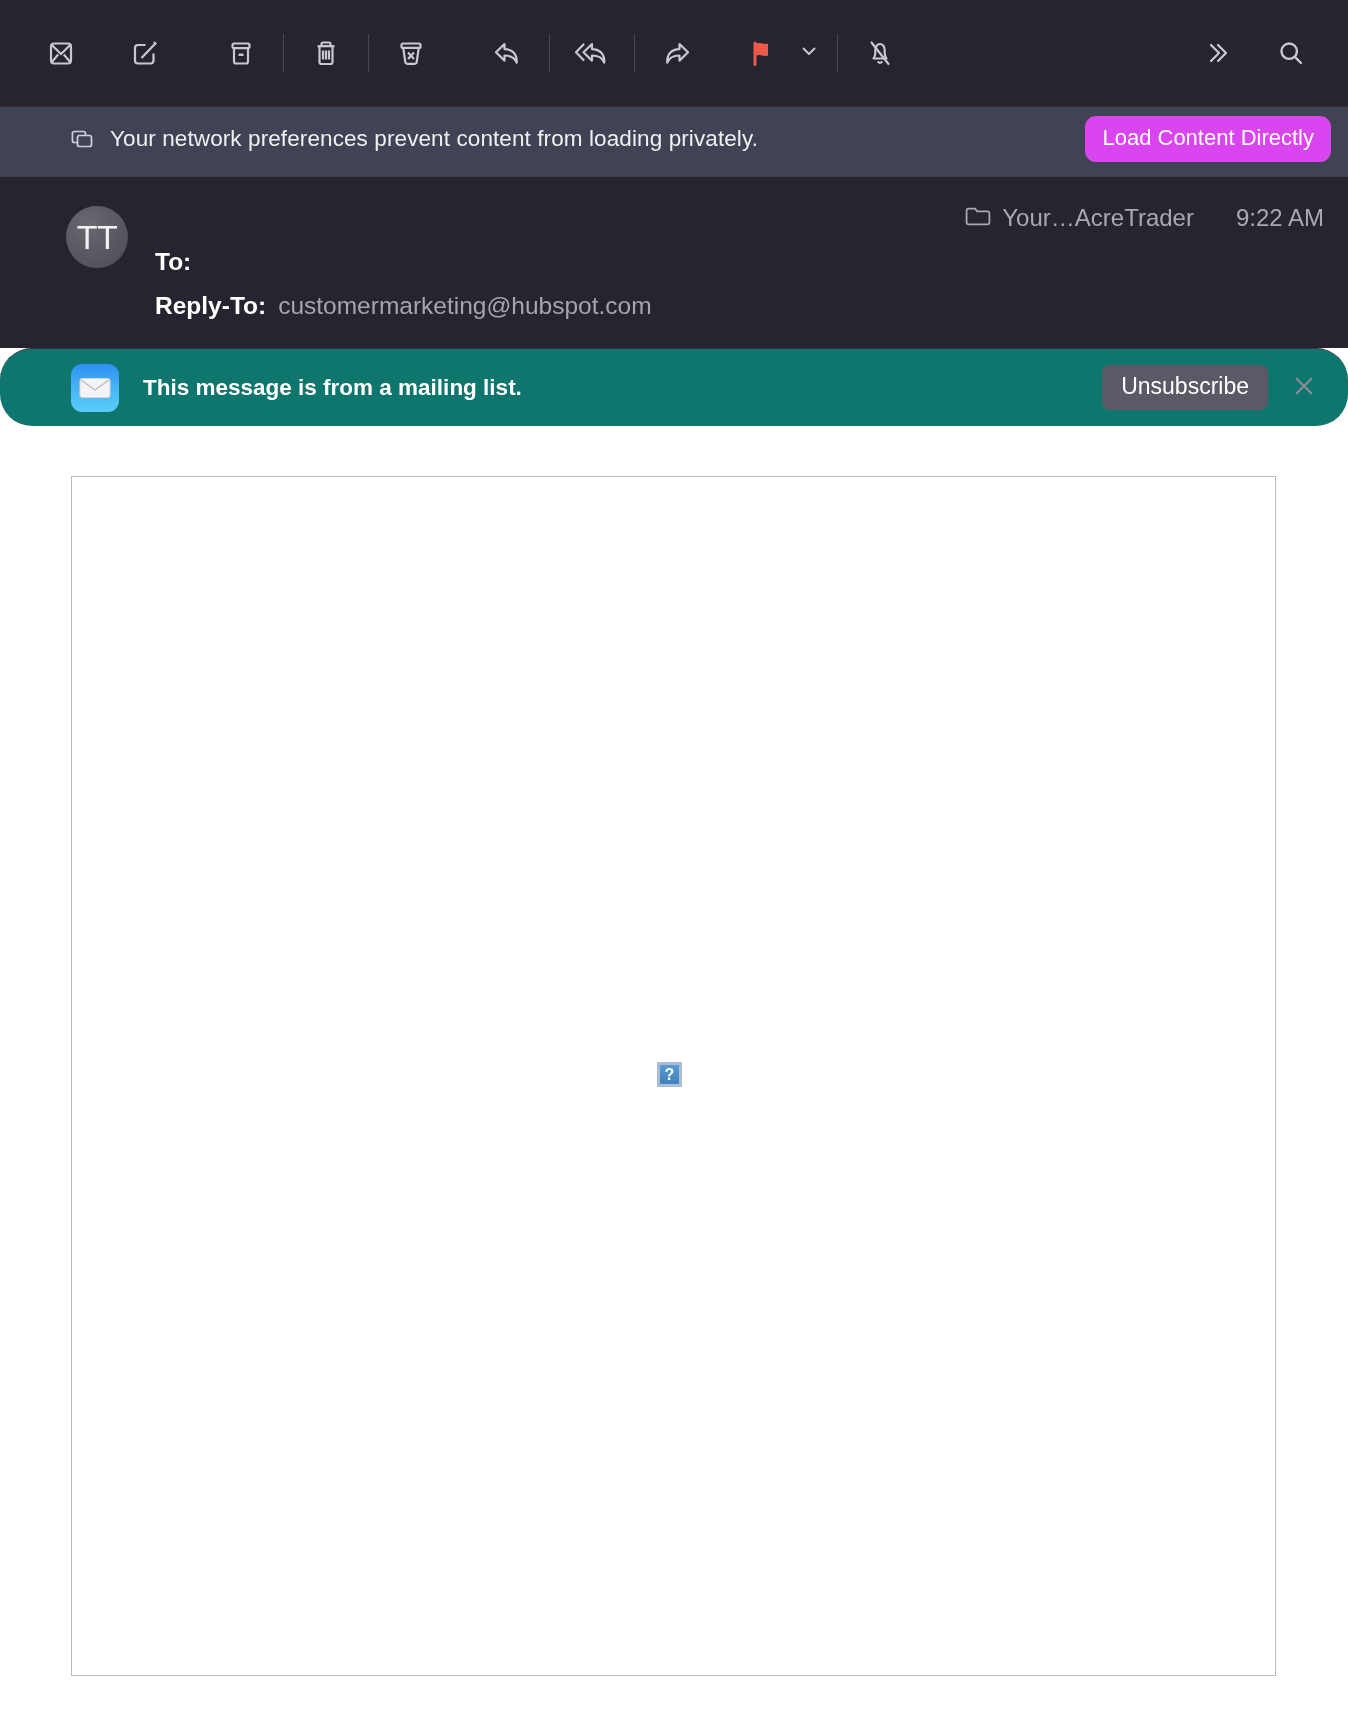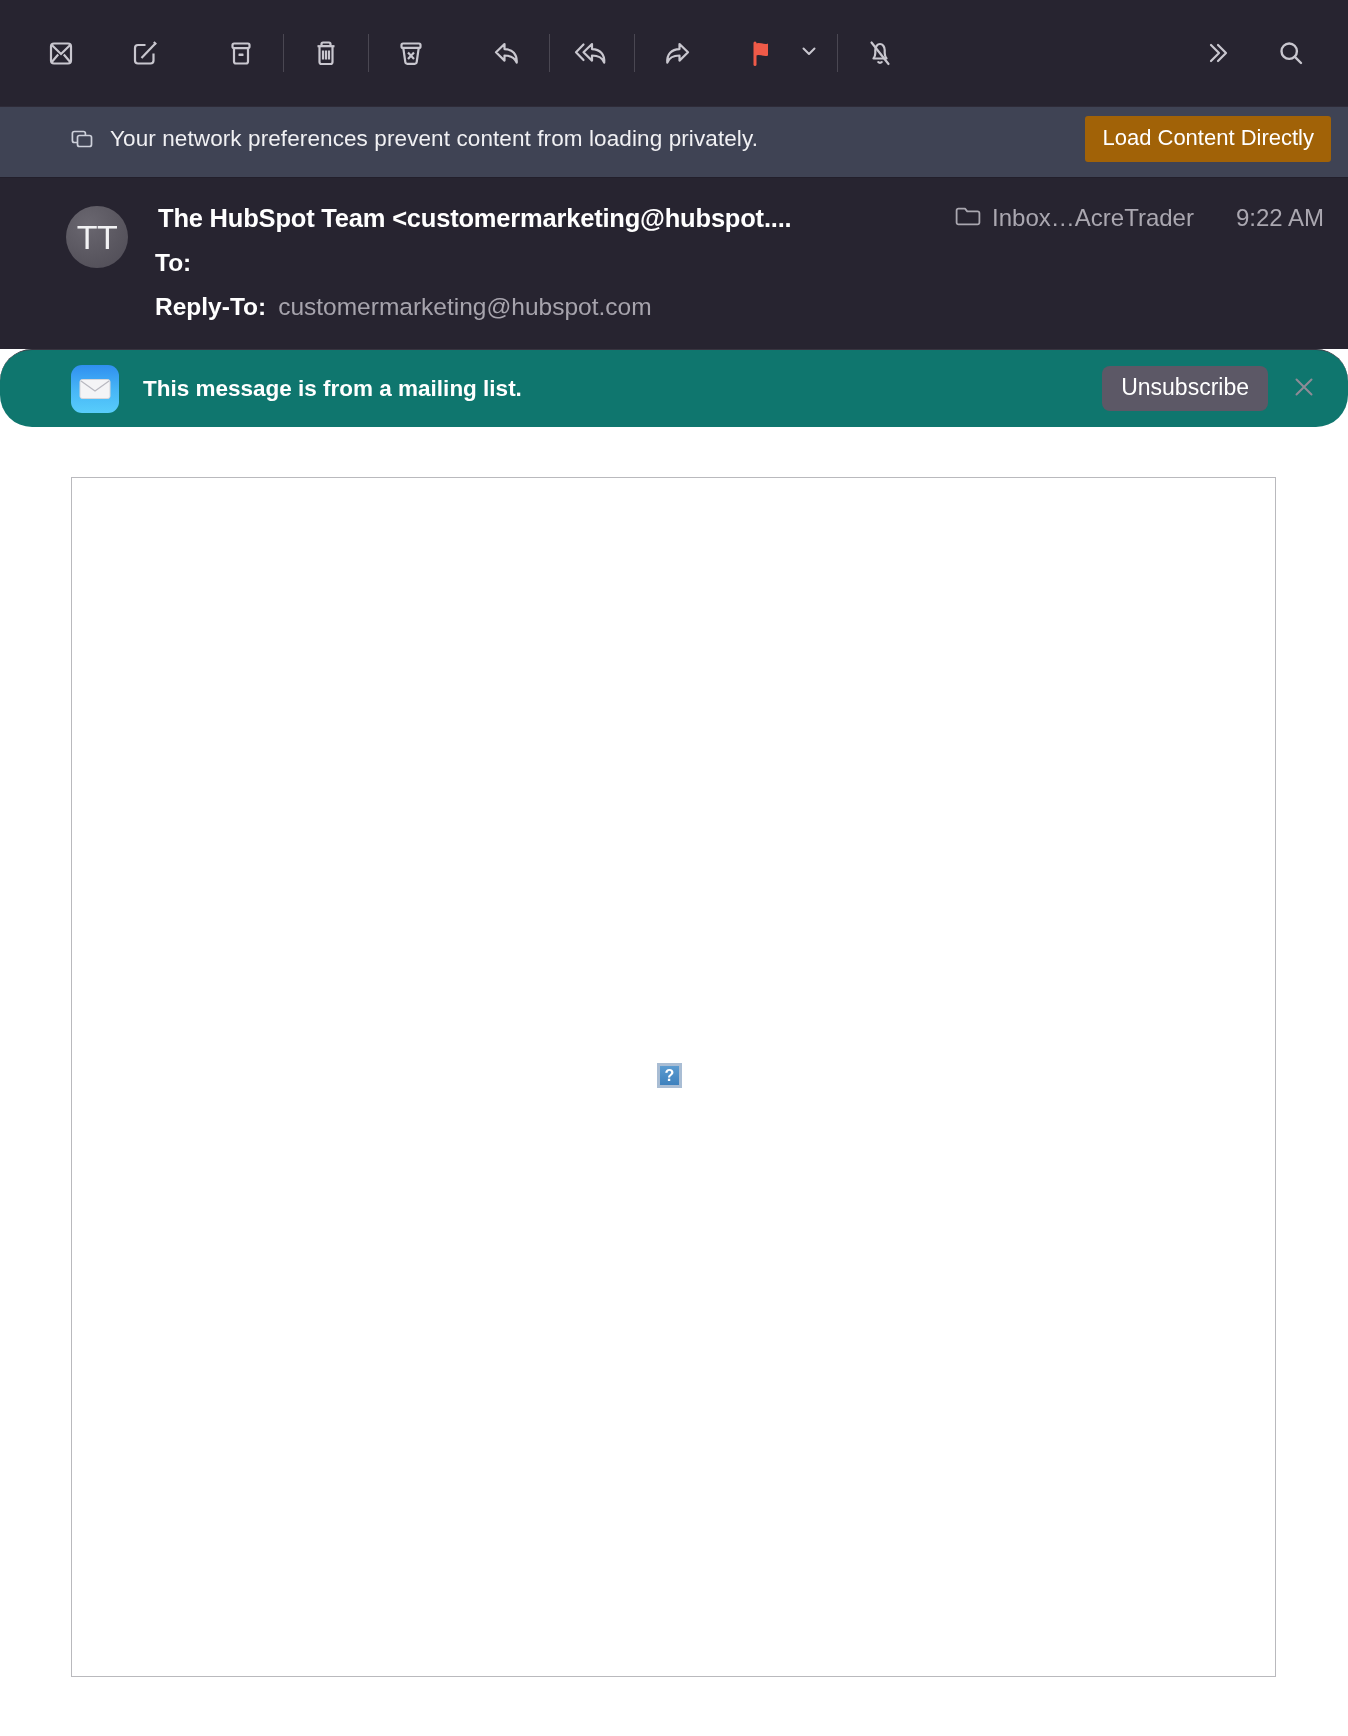--- a/index.html
+++ b/index.html
@@ -63,25 +63,25 @@
     flex: 0 0 auto;
   }
   .privacy-text {
     color: #f0f0f3;
     font-size: 22.5px;
     letter-spacing: 0.1px;
     white-space: nowrap;
   }
   .privacy-spacer { flex: 1 1 auto; }
   .load-btn {
-    background: #a16207;
+    background: #d946ef;
     color: #ffffff;
     font-size: 22px;
     border: none;
-    border-radius: 3px;
+    border-radius: 11px;
     padding: 9px 17px 11px;
     font-family: "Liberation Sans", sans-serif;
     white-space: nowrap;
     cursor: default;
   }
 
   
   .msg-header {
     background: #272430;
     padding: 26px 0 28px;
@@ -410,28 +410,27 @@
   <span class="privacy-spacer"></span>
   <button class="load-btn">Load Content Directly</button>
 </div>
 
 <div class="msg-header">
   <div class="hdr-row">
     <div class="avatar">TT</div>
     <div class="hdr-fields">
 
       <div class="line-from">
-        <span class="from-name">The HubSpot Team &lt;customermarketing@hubspot....</span>
         <span class="from-right">
           <span class="folder-icon">
             <svg width="26" height="22" viewBox="0 0 26 22" fill="none" stroke="#aaa7b0" stroke-width="1.8" stroke-linejoin="round">
               <path d="M1.6 6.2 V17.6 a1.8 1.8 0 0 0 1.8 1.8 H22.6 a1.8 1.8 0 0 0 1.8 -1.8 V8.2 a1.8 1.8 0 0 0 -1.8 -1.8 H12.2 L10 3.6 H3.4 a1.8 1.8 0 0 0 -1.8 1.8 Z"></path>
             </svg>
           </span>
-          <span class="mailbox-name">Inbox…AcreTrader</span>
+          <span class="mailbox-name">Your…AcreTrader</span>
           <span class="msg-time">9:22 AM</span>
         </span>
       </div>
 
 
       <div class="recipient-row">
         <span class="field-label">To:</span>
       </div>
 
       <div class="recipient-row">

